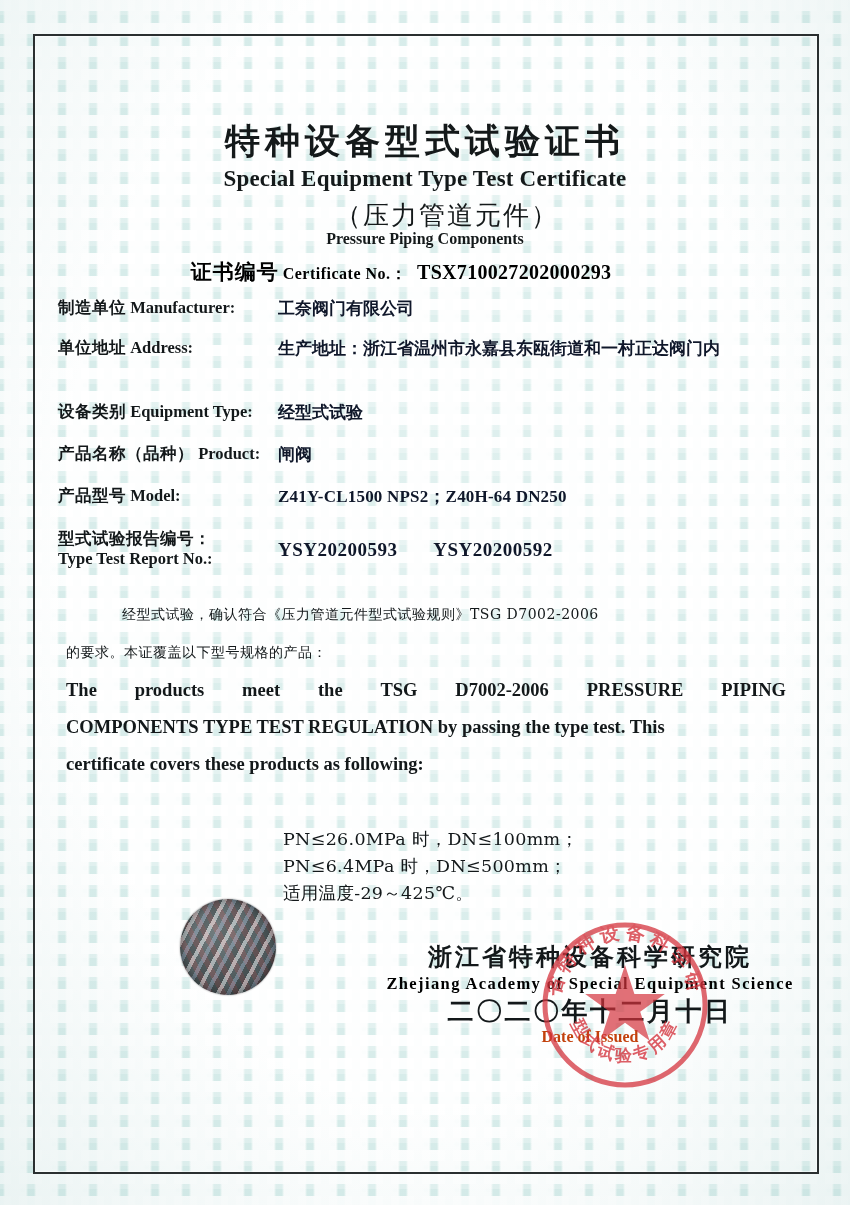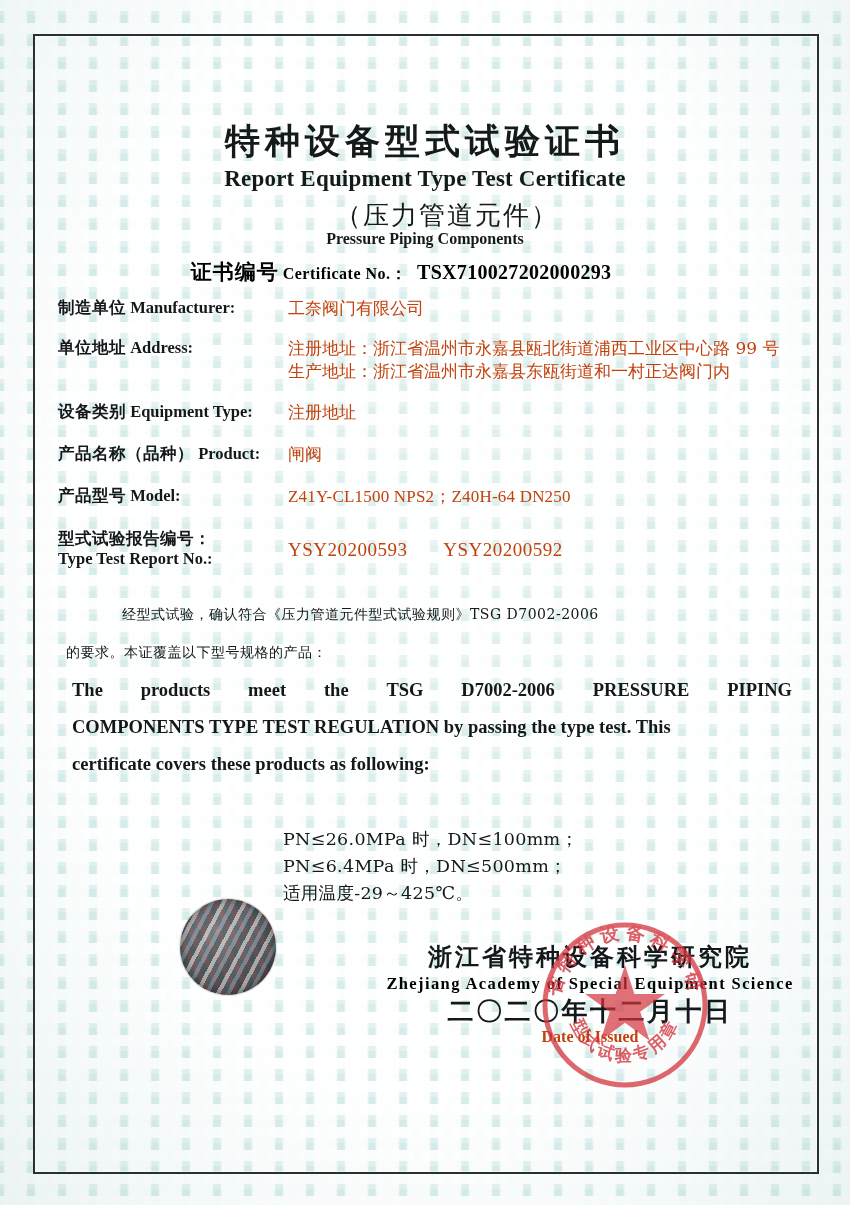--- a/index.html
+++ b/index.html
@@ -81,28 +81,28 @@
 
   .certno{
     position:absolute;left:0;right:48px;top:258px;
     text-align:center;white-space:nowrap;
   }
   .certno .lbl-cn{font-family:"DejaVu Serif","Liberation Serif",serif;font-size:21px;font-weight:700;letter-spacing:1px;}
   .certno .lbl-en{font-size:16px;font-weight:700;letter-spacing:.5px;}
   .certno .val{font-size:20px;font-weight:700;letter-spacing:.3px;margin-left:6px;}
 
   .fields{position:absolute;left:58px;top:297px;width:760px;}
-  .row{position:relative;margin-bottom:10px;padding-left:10px;}
+  .row{position:relative;margin-bottom:10px;}
   .row .label{
     position:absolute;left:0;top:0;width:210px;
     font-size:16.5px;font-weight:700;color:#13181a;line-height:21px;
   }
   .row .label .zh{font-family:"DejaVu Serif","Liberation Serif",serif;letter-spacing:.5px;}
   .row .value{
-    margin-left:220px;font-size:17px;font-weight:400;color:#c2410c;line-height:23px;
+    margin-left:220px;font-size:17px;font-weight:700;color:#0f172a;line-height:23px;
     font-family:"DejaVu Serif","Liberation Serif",serif;
   }
   .row .value.mono-en{font-family:"Liberation Serif","DejaVu Serif",serif;letter-spacing:.2px;}
   .row.r-manufacturer{height:30px;}
   .row.r-address{height:54px;}
   .row.r-equip{height:32px;}
   .row.r-product{height:32px;}
   .row.r-model{height:34px;}
   .row.r-report{height:46px;}
   .row.r-report .label{line-height:20px;}
@@ -113,21 +113,20 @@
     position:absolute;left:66px;width:718px;top:595px;
     font-family:"DejaVu Serif","Liberation Serif",serif;
     font-size:14px;line-height:38px;color:#13181a;letter-spacing:.5px;
   }
   .body-cn .indent{display:inline-block;width:56px;}
 
   .body-en{
     position:absolute;left:66px;width:720px;top:672px;
     font-size:18.5px;font-weight:700;line-height:37px;color:#13181a;
     text-align:justify;
-    margin-left:6px;
   }
   .body-en .l1{display:flex;justify-content:space-between;}
   .body-en .l2,.body-en .l3{display:block;}
 
   .specs{
     position:absolute;left:283px;top:818px;
     font-family:"DejaVu Serif","Liberation Serif",serif;
     font-size:17.5px;line-height:27px;color:#13181a;letter-spacing:.3px;margin-top:8px;
   }
 
@@ -171,21 +170,21 @@
 </head>
 <body>
 
 <div class="paper"></div>
 <div class="vignette"></div>
 <div class="frame"></div>
 
 <div class="content">
 
   <div class="t-cn-main">特种设备型式试验证书</div>
-  <div class="t-en-main">Report Equipment Type Test Certificate</div>
+  <div class="t-en-main">Special Equipment Type Test Certificate</div>
   <div class="t-cn-sub">（压力管道元件）</div>
   <div class="t-en-sub">Pressure Piping Components</div>
 
   <div class="certno">
     <span class="lbl-cn">证书编号</span>
     <span class="lbl-en">Certificate No.：</span>
     <span class="val">TSX710027202000293</span>
   </div>
 
   <div class="fields">
@@ -197,31 +196,30 @@
       </div>
       <div class="value">工奈阀门有限公司</div>
     </div>
 
     <div class="row r-address">
       <div class="label">
         <span class="zh">单位地址</span>
         <span>Address:</span>
       </div>
       <div class="value">
-        <div>注册地址：浙江省温州市永嘉县瓯北街道浦西工业区中心路 99 号</div>
         <div>生产地址：浙江省温州市永嘉县东瓯街道和一村正达阀门内</div>
       </div>
     </div>
 
     <div class="row r-equip">
       <div class="label">
         <span class="zh">设备类别</span>
         <span>Equipment Type:</span>
       </div>
-      <div class="value">注册地址</div>
+      <div class="value">经型式试验</div>
     </div>
 
     <div class="row r-product">
       <div class="label">
         <span class="zh">产品名称（品种）</span>
         <span>Product:</span>
       </div>
       <div class="value">闸阀</div>
     </div>
 

